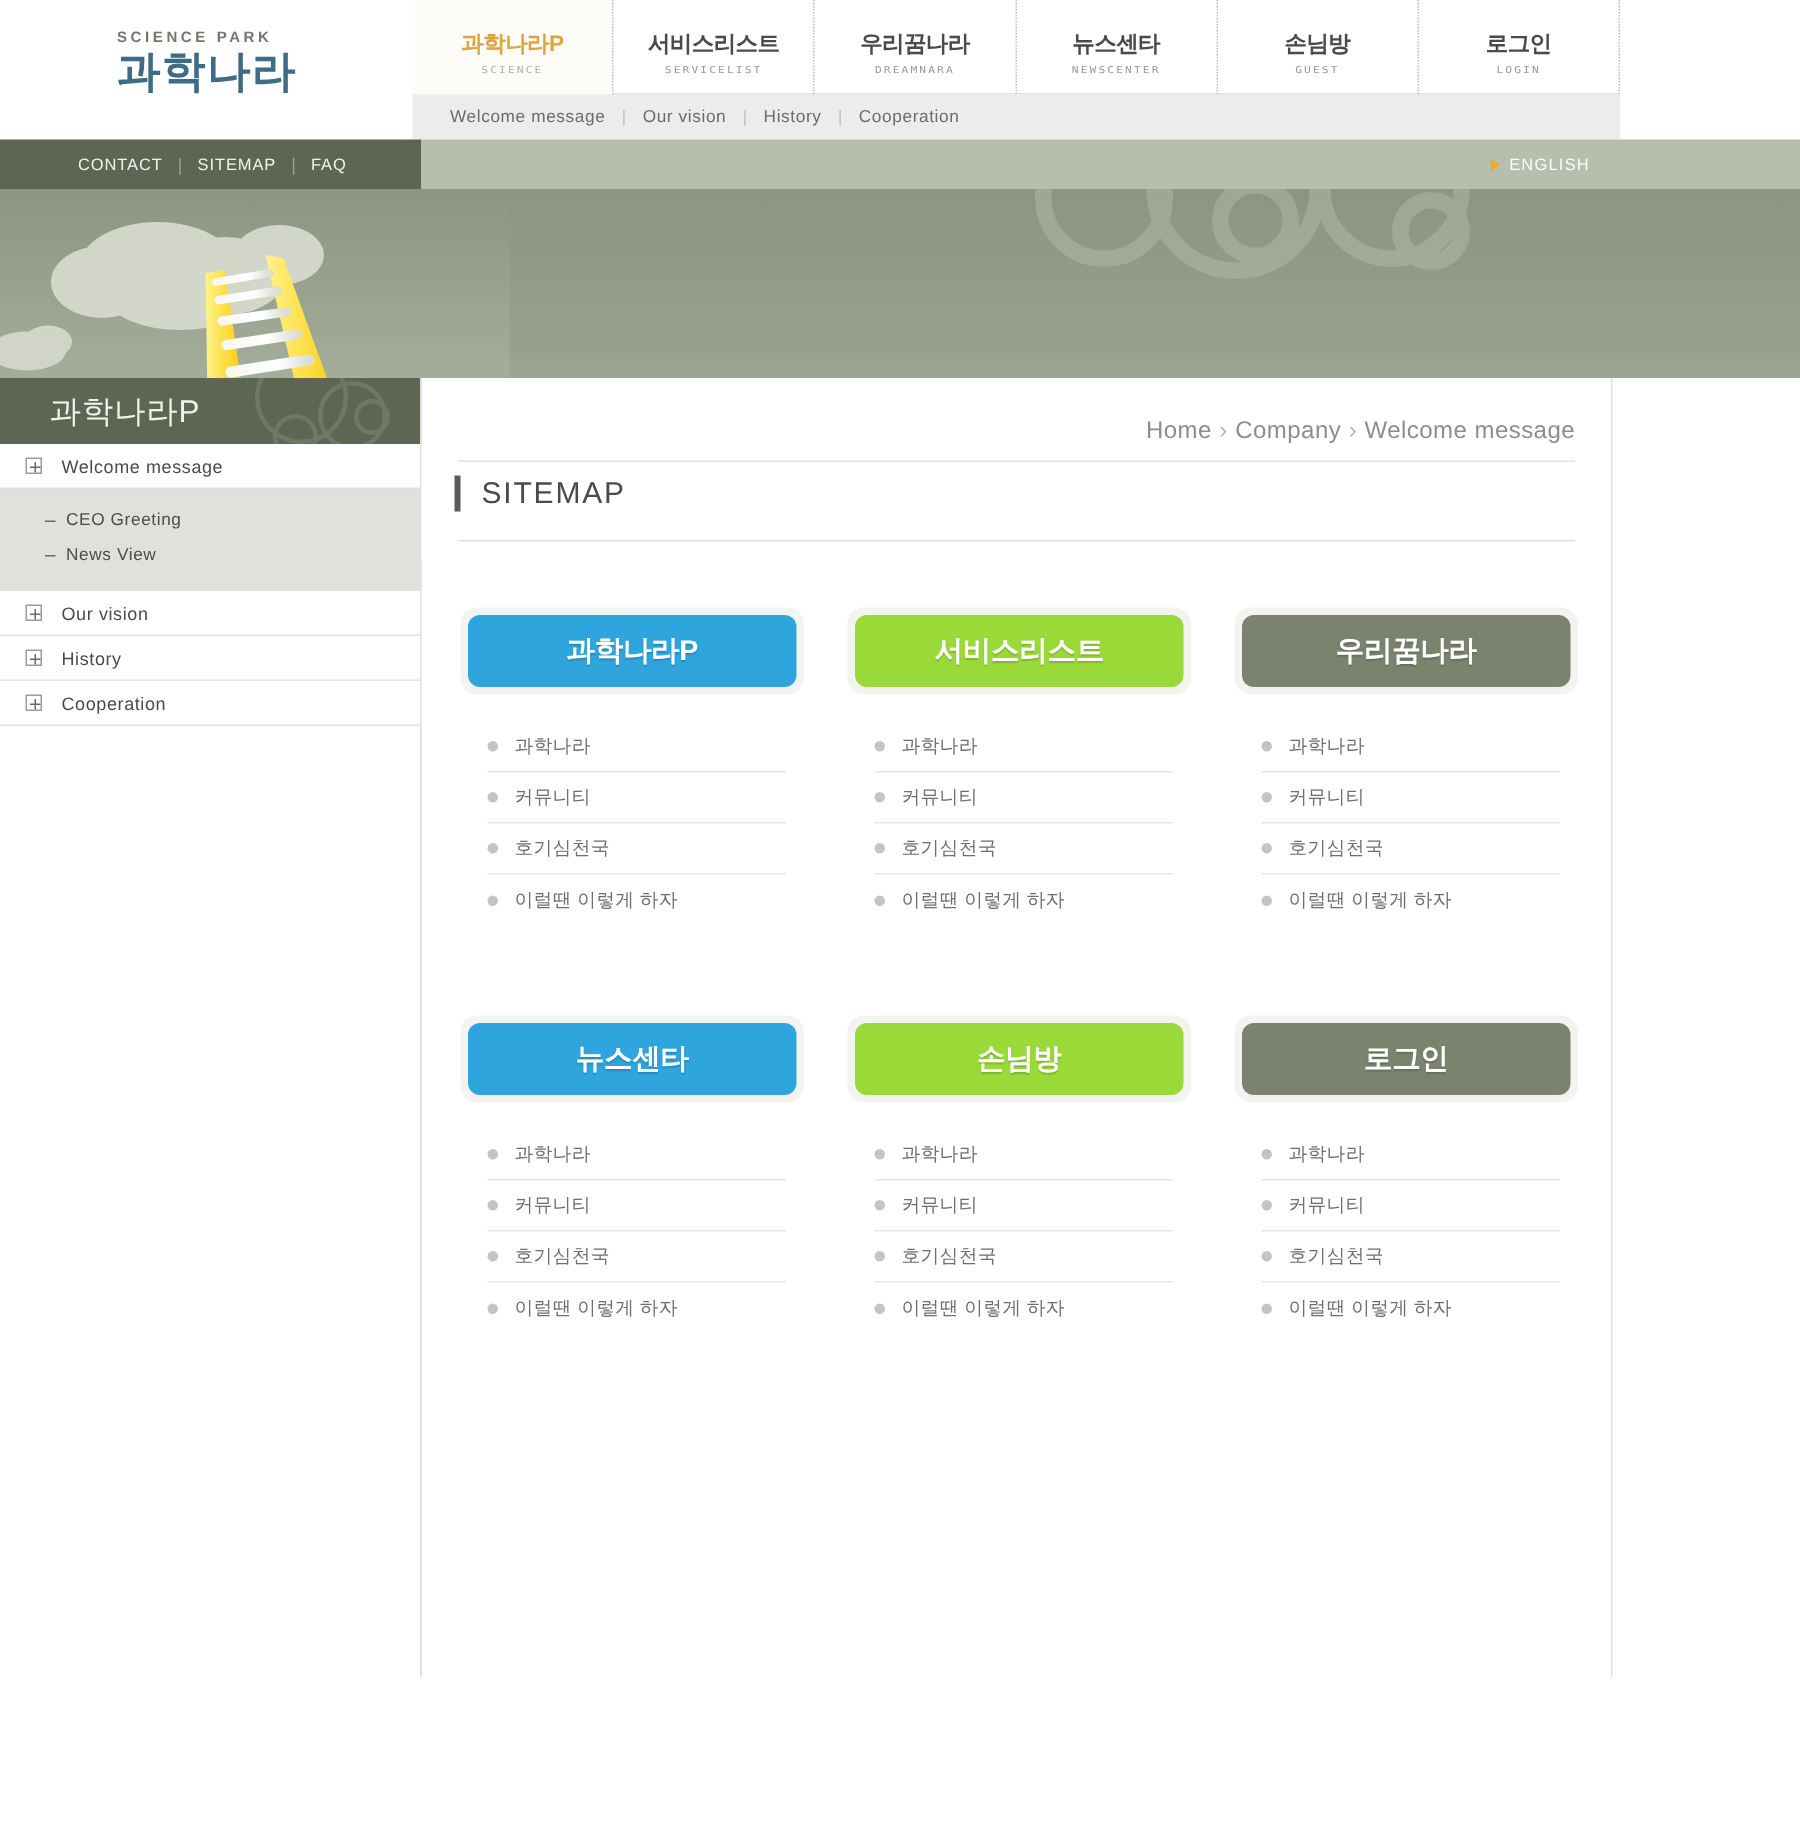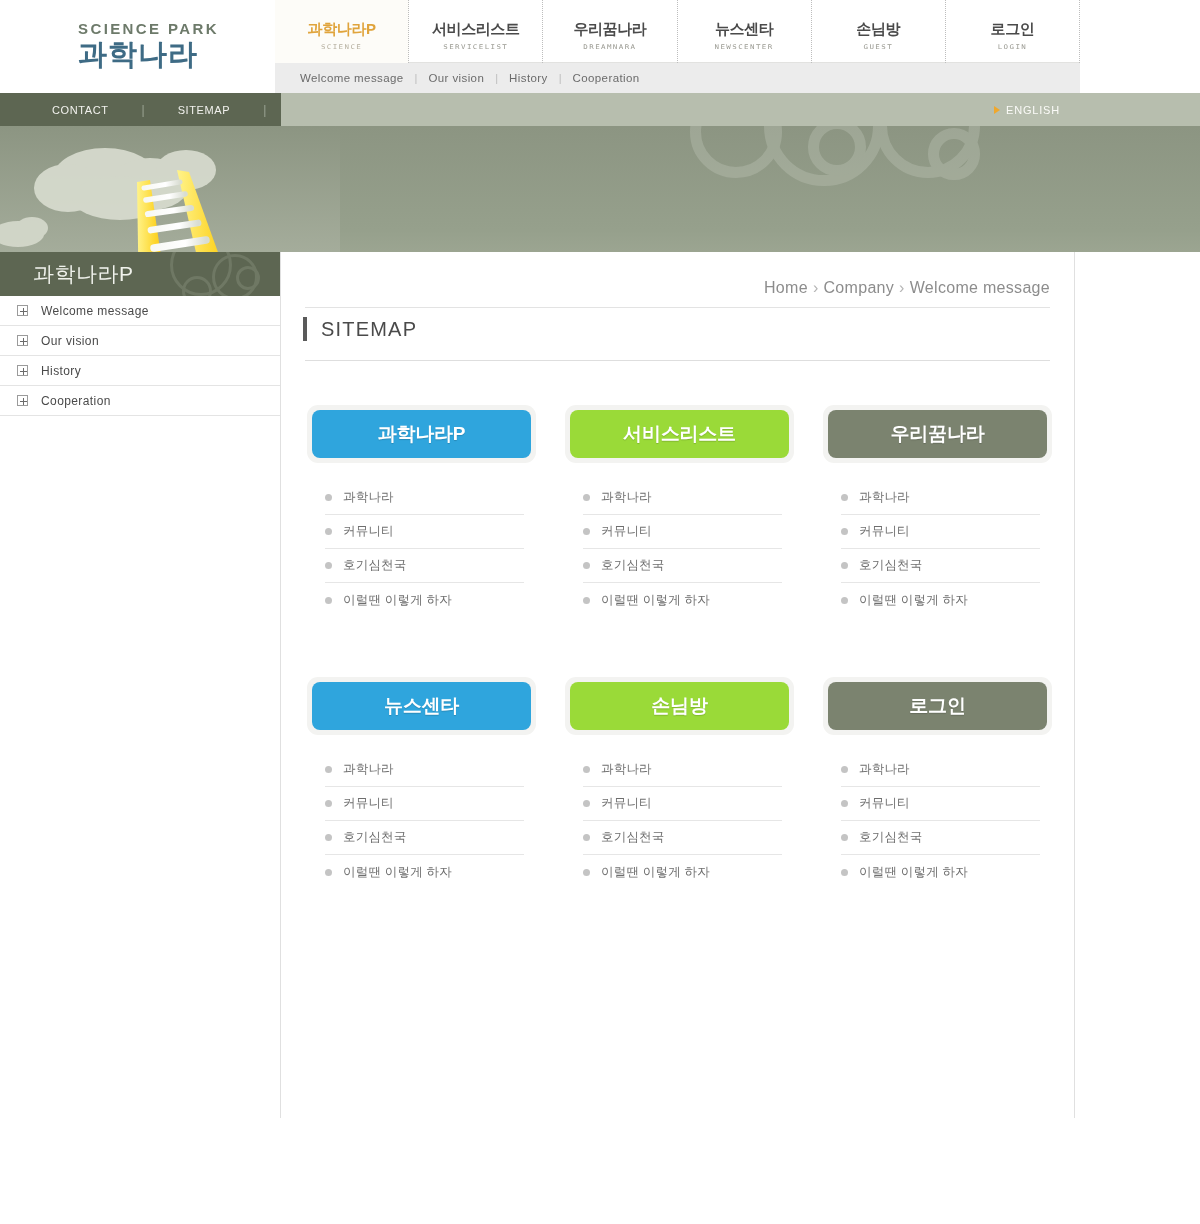--- a/index.html
+++ b/index.html
@@ -8,21 +8,21 @@
     width:1200px; height:1224px;
     font-family:"Liberation Sans","DejaVu Sans",sans-serif;
     font-size:12px; color:#555; position:relative; overflow:hidden;
   }
 
   
   .header { position:relative; width:1200px; height:93px; background:#fff; }
 
   .logo-wrap { position:absolute; left:78px; top:20px; }
   .logo-sub {
-    font-size:15px; letter-spacing:2.4px; color:#6d7a6a; font-weight:bold;
+    font-size:10px; letter-spacing:2.4px; color:#6d7a6a; font-weight:bold;
   }
   .logo-main {
     font-size:29px; font-weight:bold; color:#3e6b85; letter-spacing:1px;
     margin-top:1px; line-height:1.15;
   }
 
   .navbar {
     position:absolute; left:275px; top:0; width:805px; height:63px;
     background:#fff; border-bottom:1px solid #e2e2e0;
   }
@@ -50,21 +50,21 @@
     background:#ececec; display:flex; align-items:center; padding-left:25px;
   }
   .subnav .snitem { font-size:11.5px; color:#6b6b6b; letter-spacing:0.4px; cursor:pointer; }
   .subnav .snsep { color:#bdbdbd; margin:0 11px; font-size:11px; }
 
   
   .utilbar { position:relative; width:1200px; height:33px; }
   .util-left {
     position:absolute; left:0; top:0; width:281px; height:33px;
     background:#5d6652; display:flex; align-items:center;
-    padding-left:52px; color:#fff;gap:23px;
+    padding-left:52px; color:#fff;
   }
   .util-left .uitem { font-size:11px; letter-spacing:0.6px; color:#f2f2ee; cursor:pointer; }
   .util-left .usep { color:#9aa393; margin:0 10px; }
   .util-right {
     position:absolute; left:281px; top:0; width:919px; height:33px;
     background:#b7beae; display:flex; align-items:center; justify-content:flex-end;
     padding-right:140px;
   }
   .eng-link { display:flex; align-items:center; gap:6px; cursor:pointer; }
   .eng-arrow { width:0;height:0;border-left:6px solid #f0a72c;border-top:4px solid transparent;border-bottom:4px solid transparent; }
@@ -321,20 +321,30 @@
       <div class="shc" style="left:212px;top:2px;width:46px;height:46px;"></div>
       <div class="shc" style="left:182px;top:24px;width:30px;height:30px;"></div>
       <div class="shc" style="left:236px;top:14px;width:24px;height:24px;"></div>
       <div class="sh-title">과학나라P</div>
     </div>
     <div class="side-nav" id="side-nav">
         <div class="side-item">
           <span class="plus-box"></span>
           <span class="side-item-label">Welcome message</span>
         </div>
+        <div class="side-sub">
+          <div class="side-subitem">
+            <span class="dash"></span>
+            <span>CEO Greeting</span>
+          </div>
+          <div class="side-subitem">
+            <span class="dash"></span>
+            <span>News View</span>
+          </div>
+        </div>
         <div class="side-item">
           <span class="plus-box"></span>
           <span class="side-item-label">Our vision</span>
         </div>
         <div class="side-item">
           <span class="plus-box"></span>
           <span class="side-item-label">History</span>
         </div>
         <div class="side-item">
           <span class="plus-box"></span>

